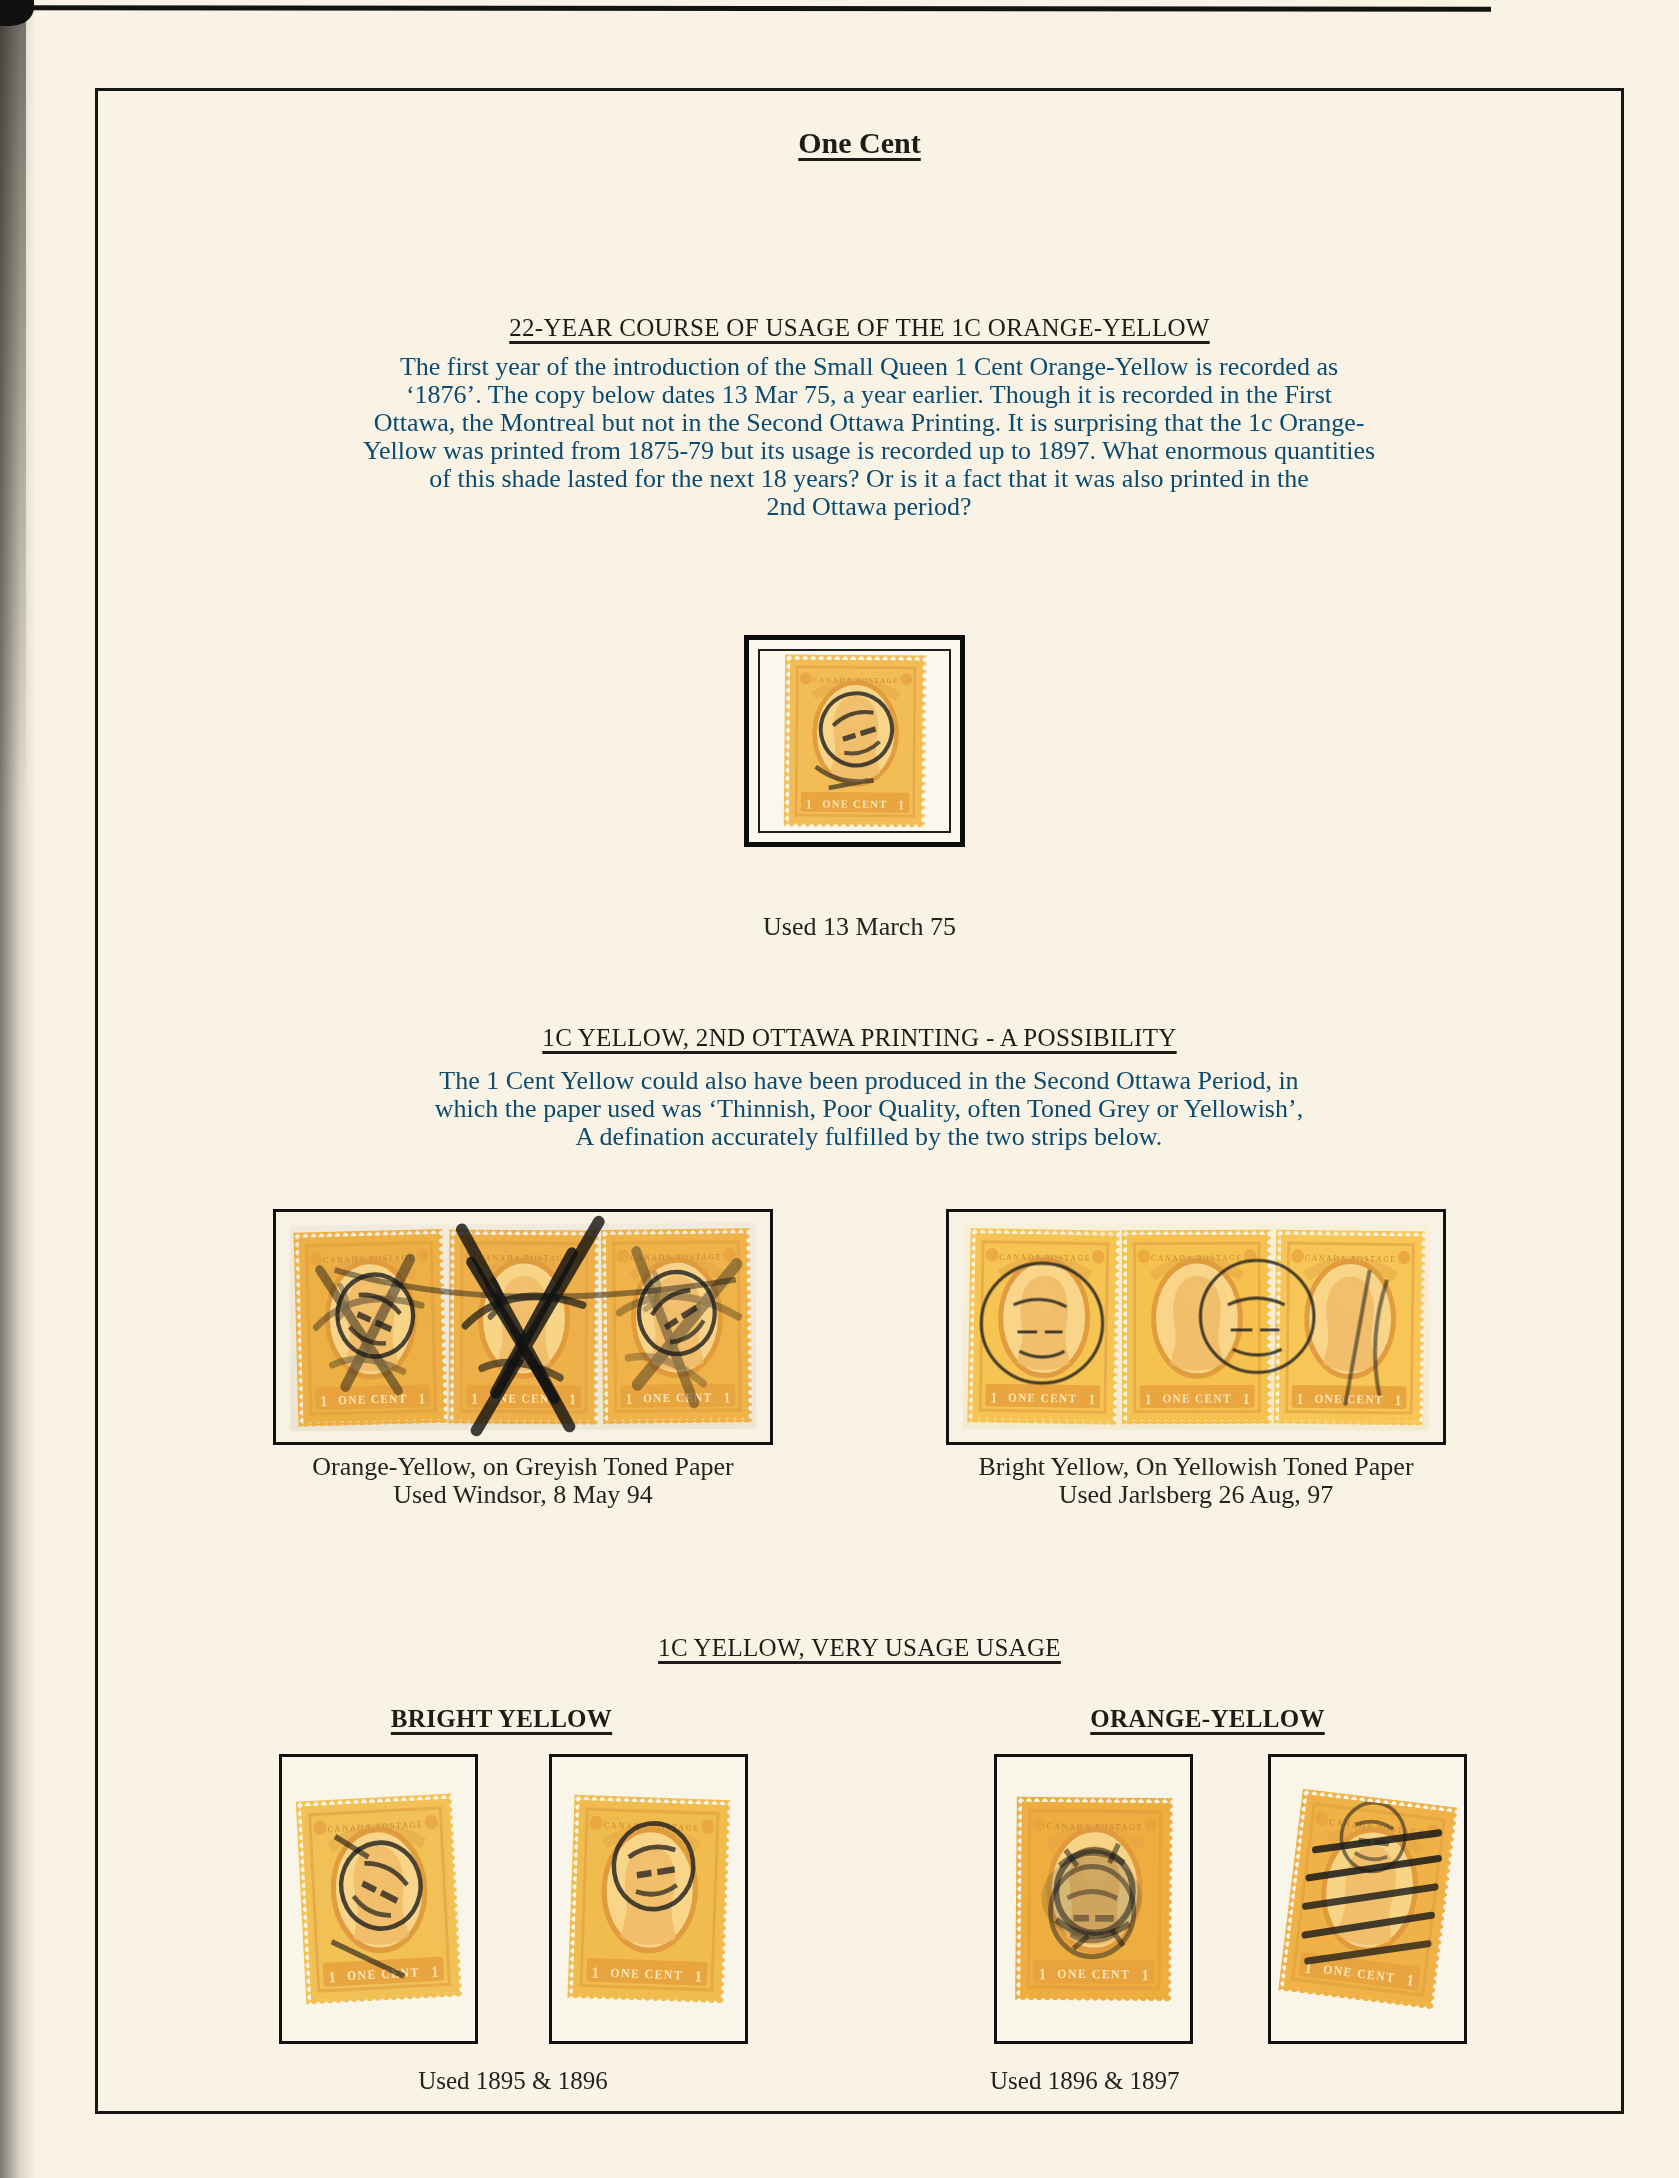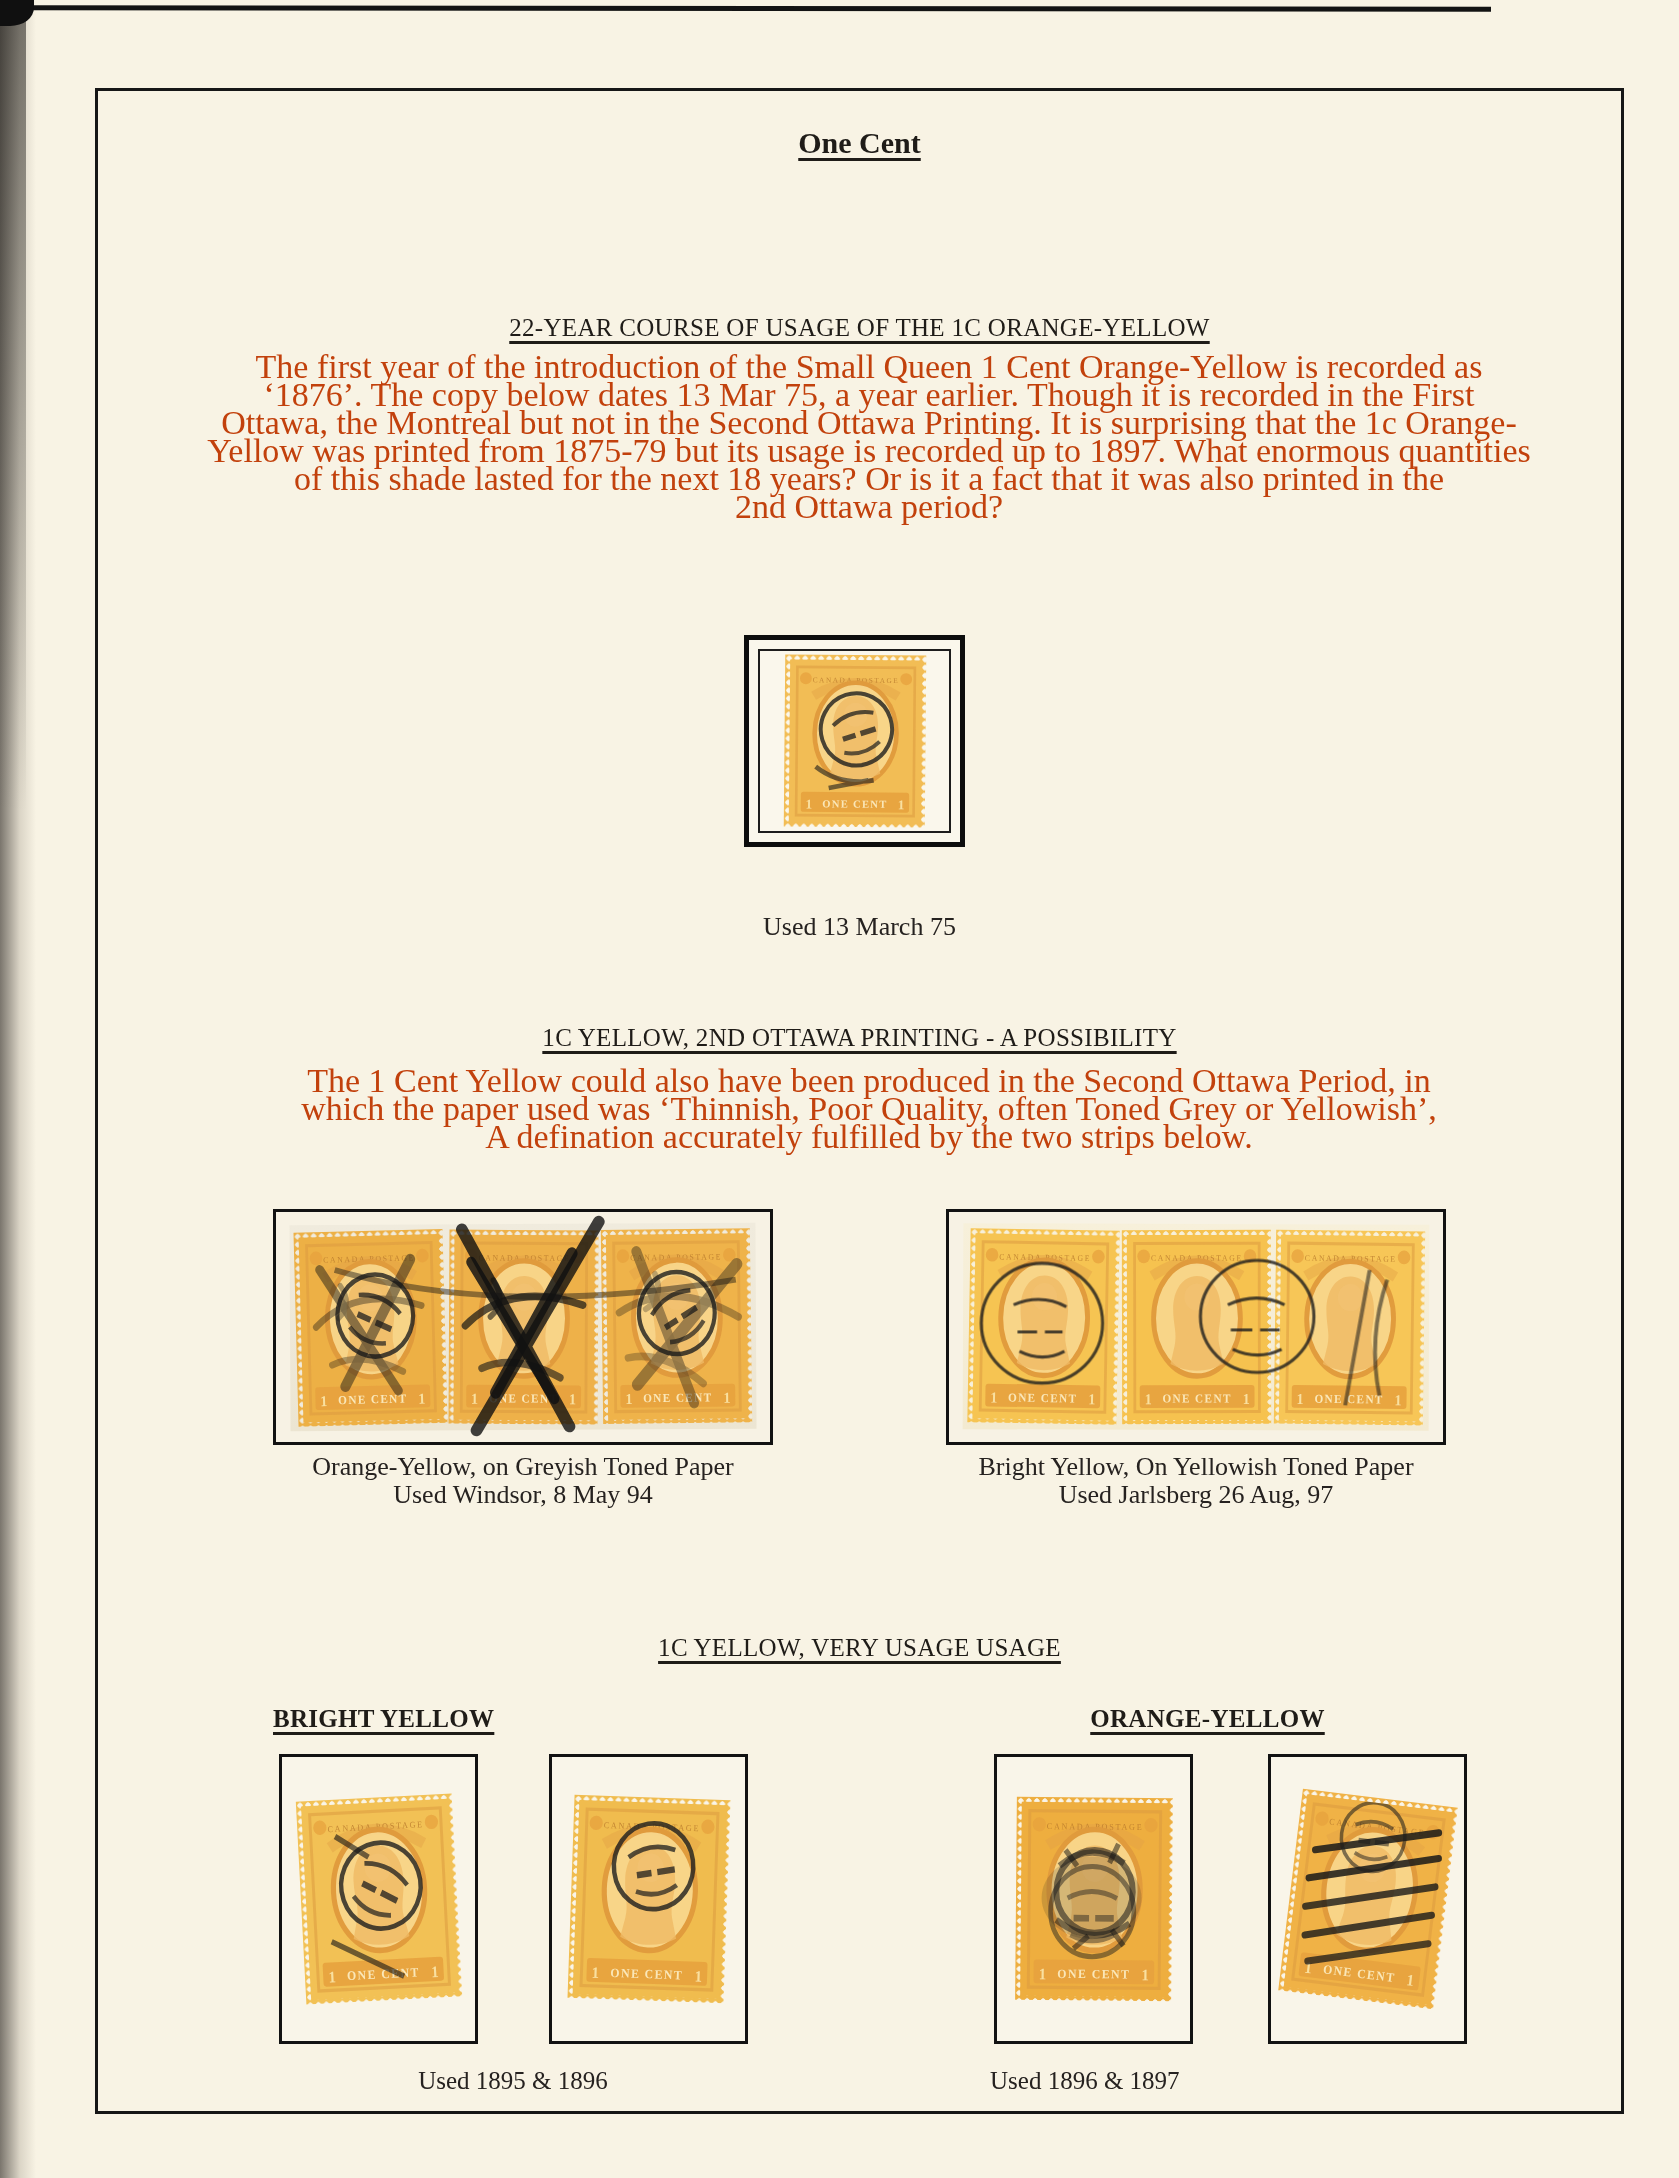--- a/index.html
+++ b/index.html
@@ -26,21 +26,21 @@
 
   .center-band { left: 95px; width: 1529px; text-align: center; }
 
   .title-line { font-size: 30px; font-weight: 700; line-height: 33px; }
   .title-line span, .sec-head span, .sub-head span {
     text-decoration: underline; text-decoration-thickness: 2.5px; text-underline-offset: 5px;
   }
   .sec-head { font-size: 25px; font-weight: 400; letter-spacing: 0.3px; }
   .sub-head { font-size: 25px; font-weight: 700; letter-spacing: 0.3px; }
 
-  .body-text { font-size: 34px; line-height: 28px; color: #c2410c; padding-left: 19px; }
+  .body-text { font-size: 26px; line-height: 28px; color: #0c4a6e; padding-left: 19px; }
   .caption { font-size: 26px; line-height: 28px; color: #262220; }
 
   
   .big-frame { left: 744px; top: 635px; width: 221px; height: 212px; border: 5px solid #0d0d0d; background: #faf7ec; }
   .big-frame-inner { position: absolute; inset: 9px; border: 2px solid #1d1d1d; background: #faf7ec; }
 
   
   .strip-frame { width: 500px; height: 236px; border: 3px solid #121212; background: #f7f2e4; }
   .strip-frame.left { left: 273px; top: 1209px; }
   .strip-frame.right { left: 946px; top: 1209px; }
@@ -229,21 +229,21 @@
 <div class="abs caption" style="left:273px;top:1453px;width:500px;text-align:center">
   <div>Orange-Yellow, on Greyish Toned Paper</div>
   <div>Used Windsor, 8 May 94</div>
 </div>
 <div class="abs caption" style="left:946px;top:1453px;width:500px;text-align:center">
   <div>Bright Yellow, On Yellowish Toned Paper</div>
   <div>Used Jarlsberg 26 Aug, 97</div>
 </div>
 
 <div class="abs center-band sec-head" style="top:1634px"><span>1C YELLOW, VERY USAGE USAGE</span></div>
-<div class="abs sub-head" style="left:273px;top:1705px;width:475px;text-align:left"><span>BRIGHT YELLOW</span></div>
+<div class="abs sub-head" style="left:264px;top:1705px;width:475px;text-align:center"><span>BRIGHT YELLOW</span></div>
 <div class="abs sub-head" style="left:970px;top:1705px;width:475px;text-align:center"><span>ORANGE-YELLOW</span></div>
 
 <div class="abs small-frame" style="left:279px">
   <div class="stamp" style="--ink:#f2c155;--paper:#f9f5e9;width:156px;height:203px;transform:translate(-50%,-50%) rotate(-3deg)">
     <div class="stamp-core">
         <svg viewBox="0 0 100 122" preserveAspectRatio="none">
       <use href="#sq-art"></use>
           <use href="#c-cds" transform="rotate(28 50 55)"></use>
       <path d="M16,86 L64,110 M22,20 L44,34" stroke="#161616" stroke-width="3.5" opacity=".6" fill="none"></path>
     </svg>

